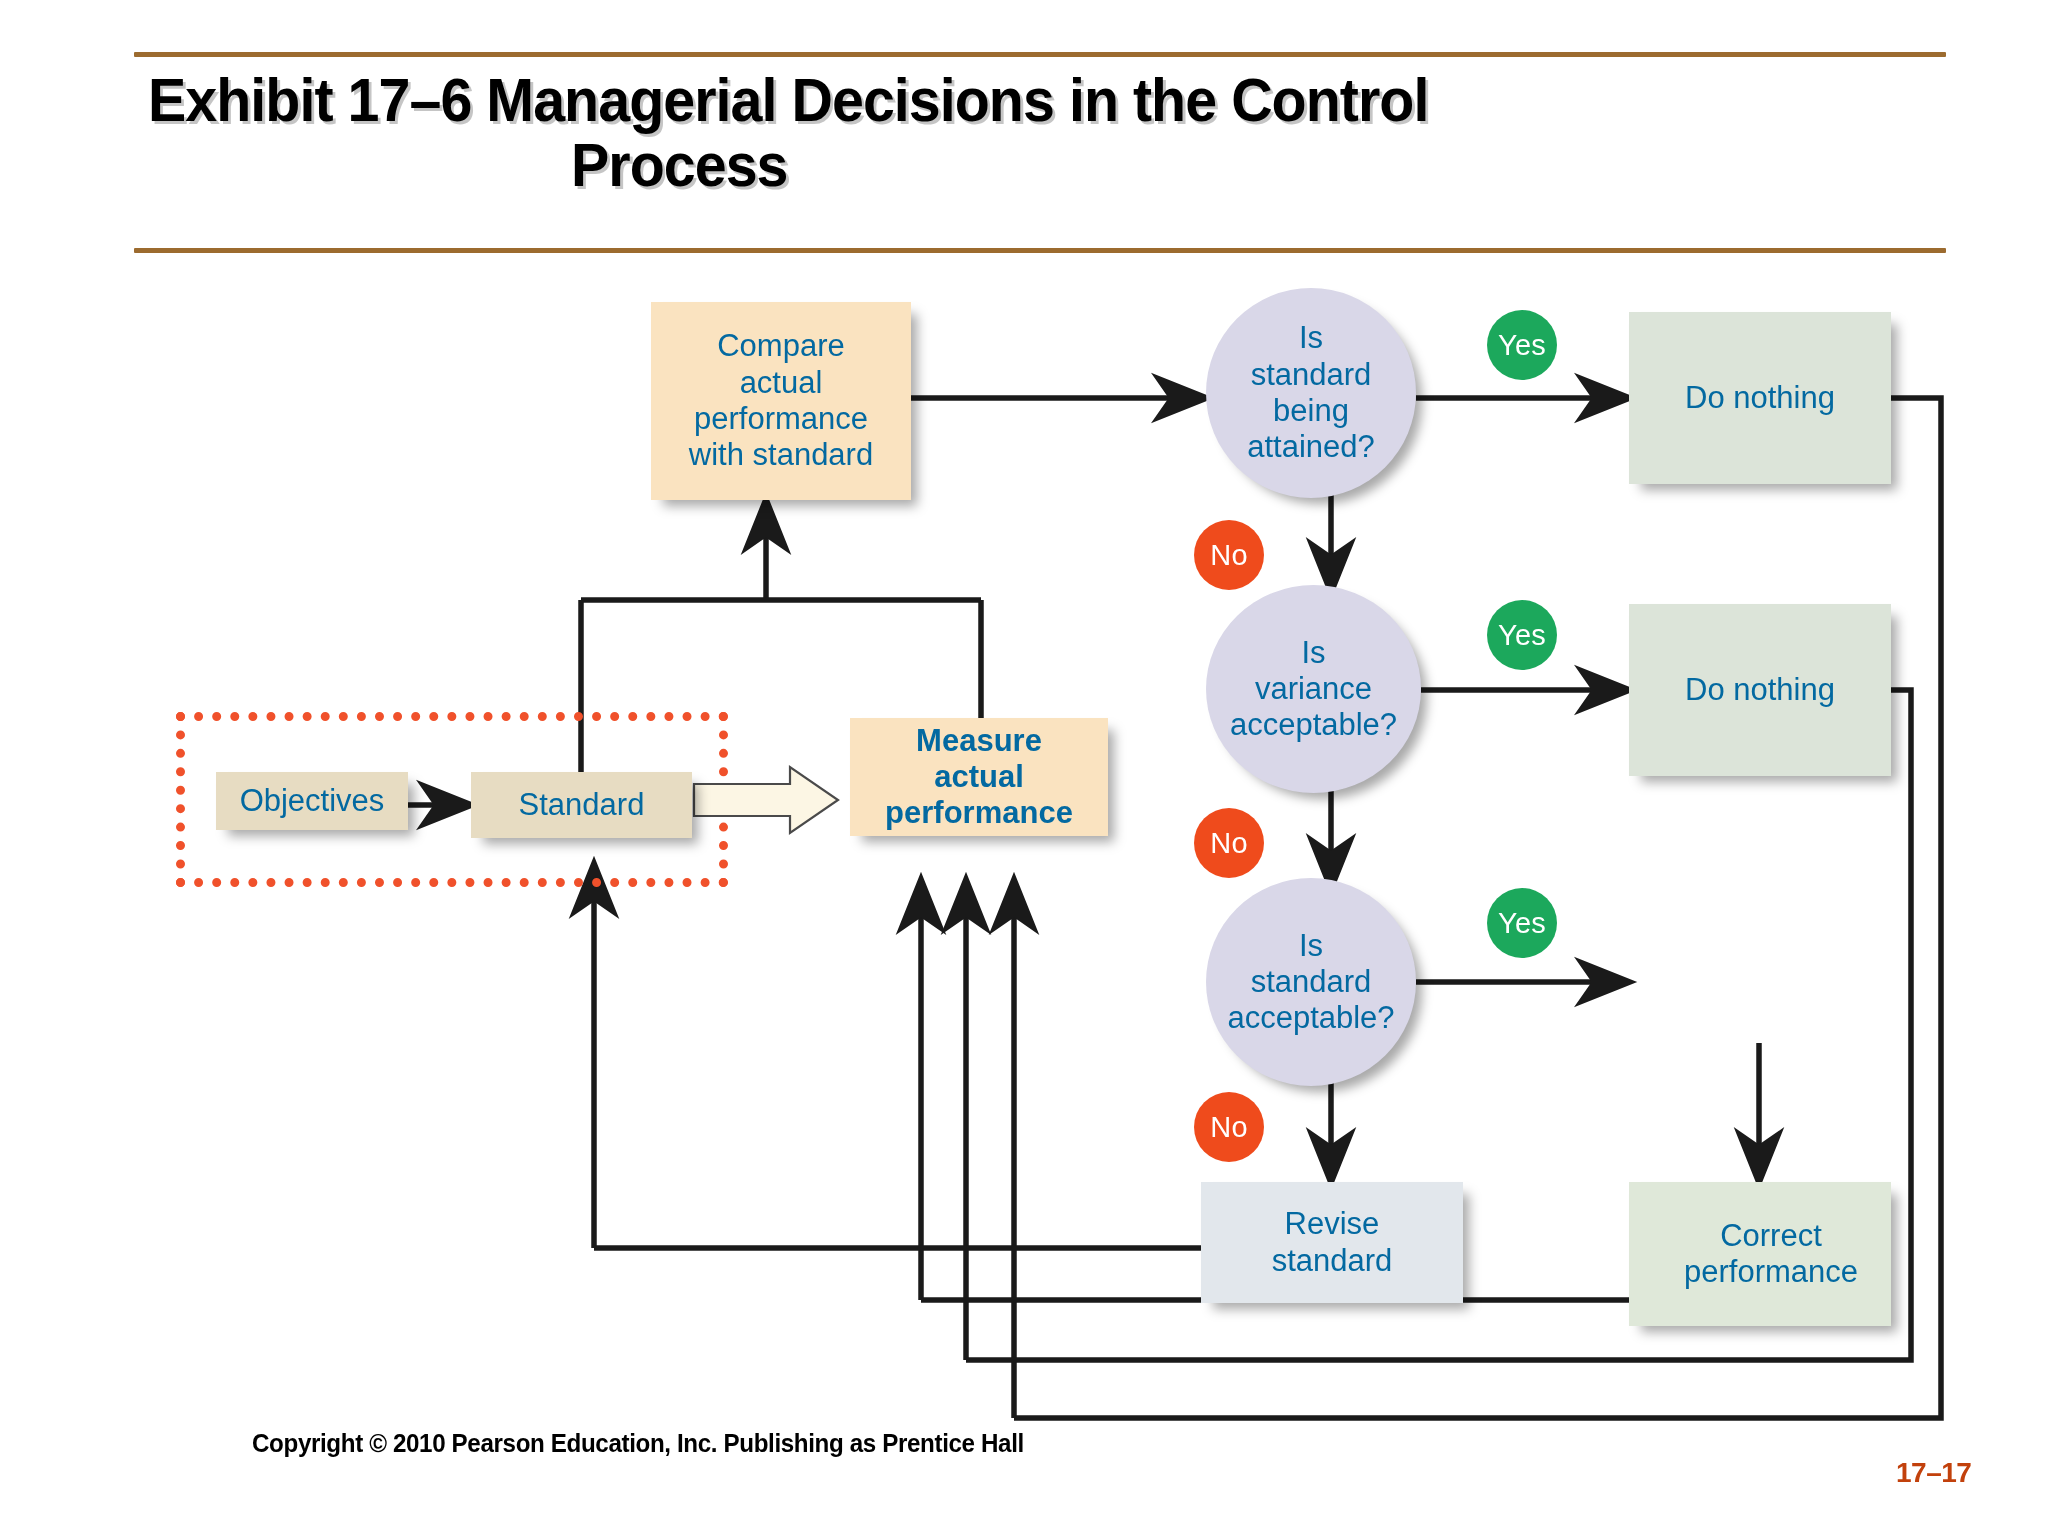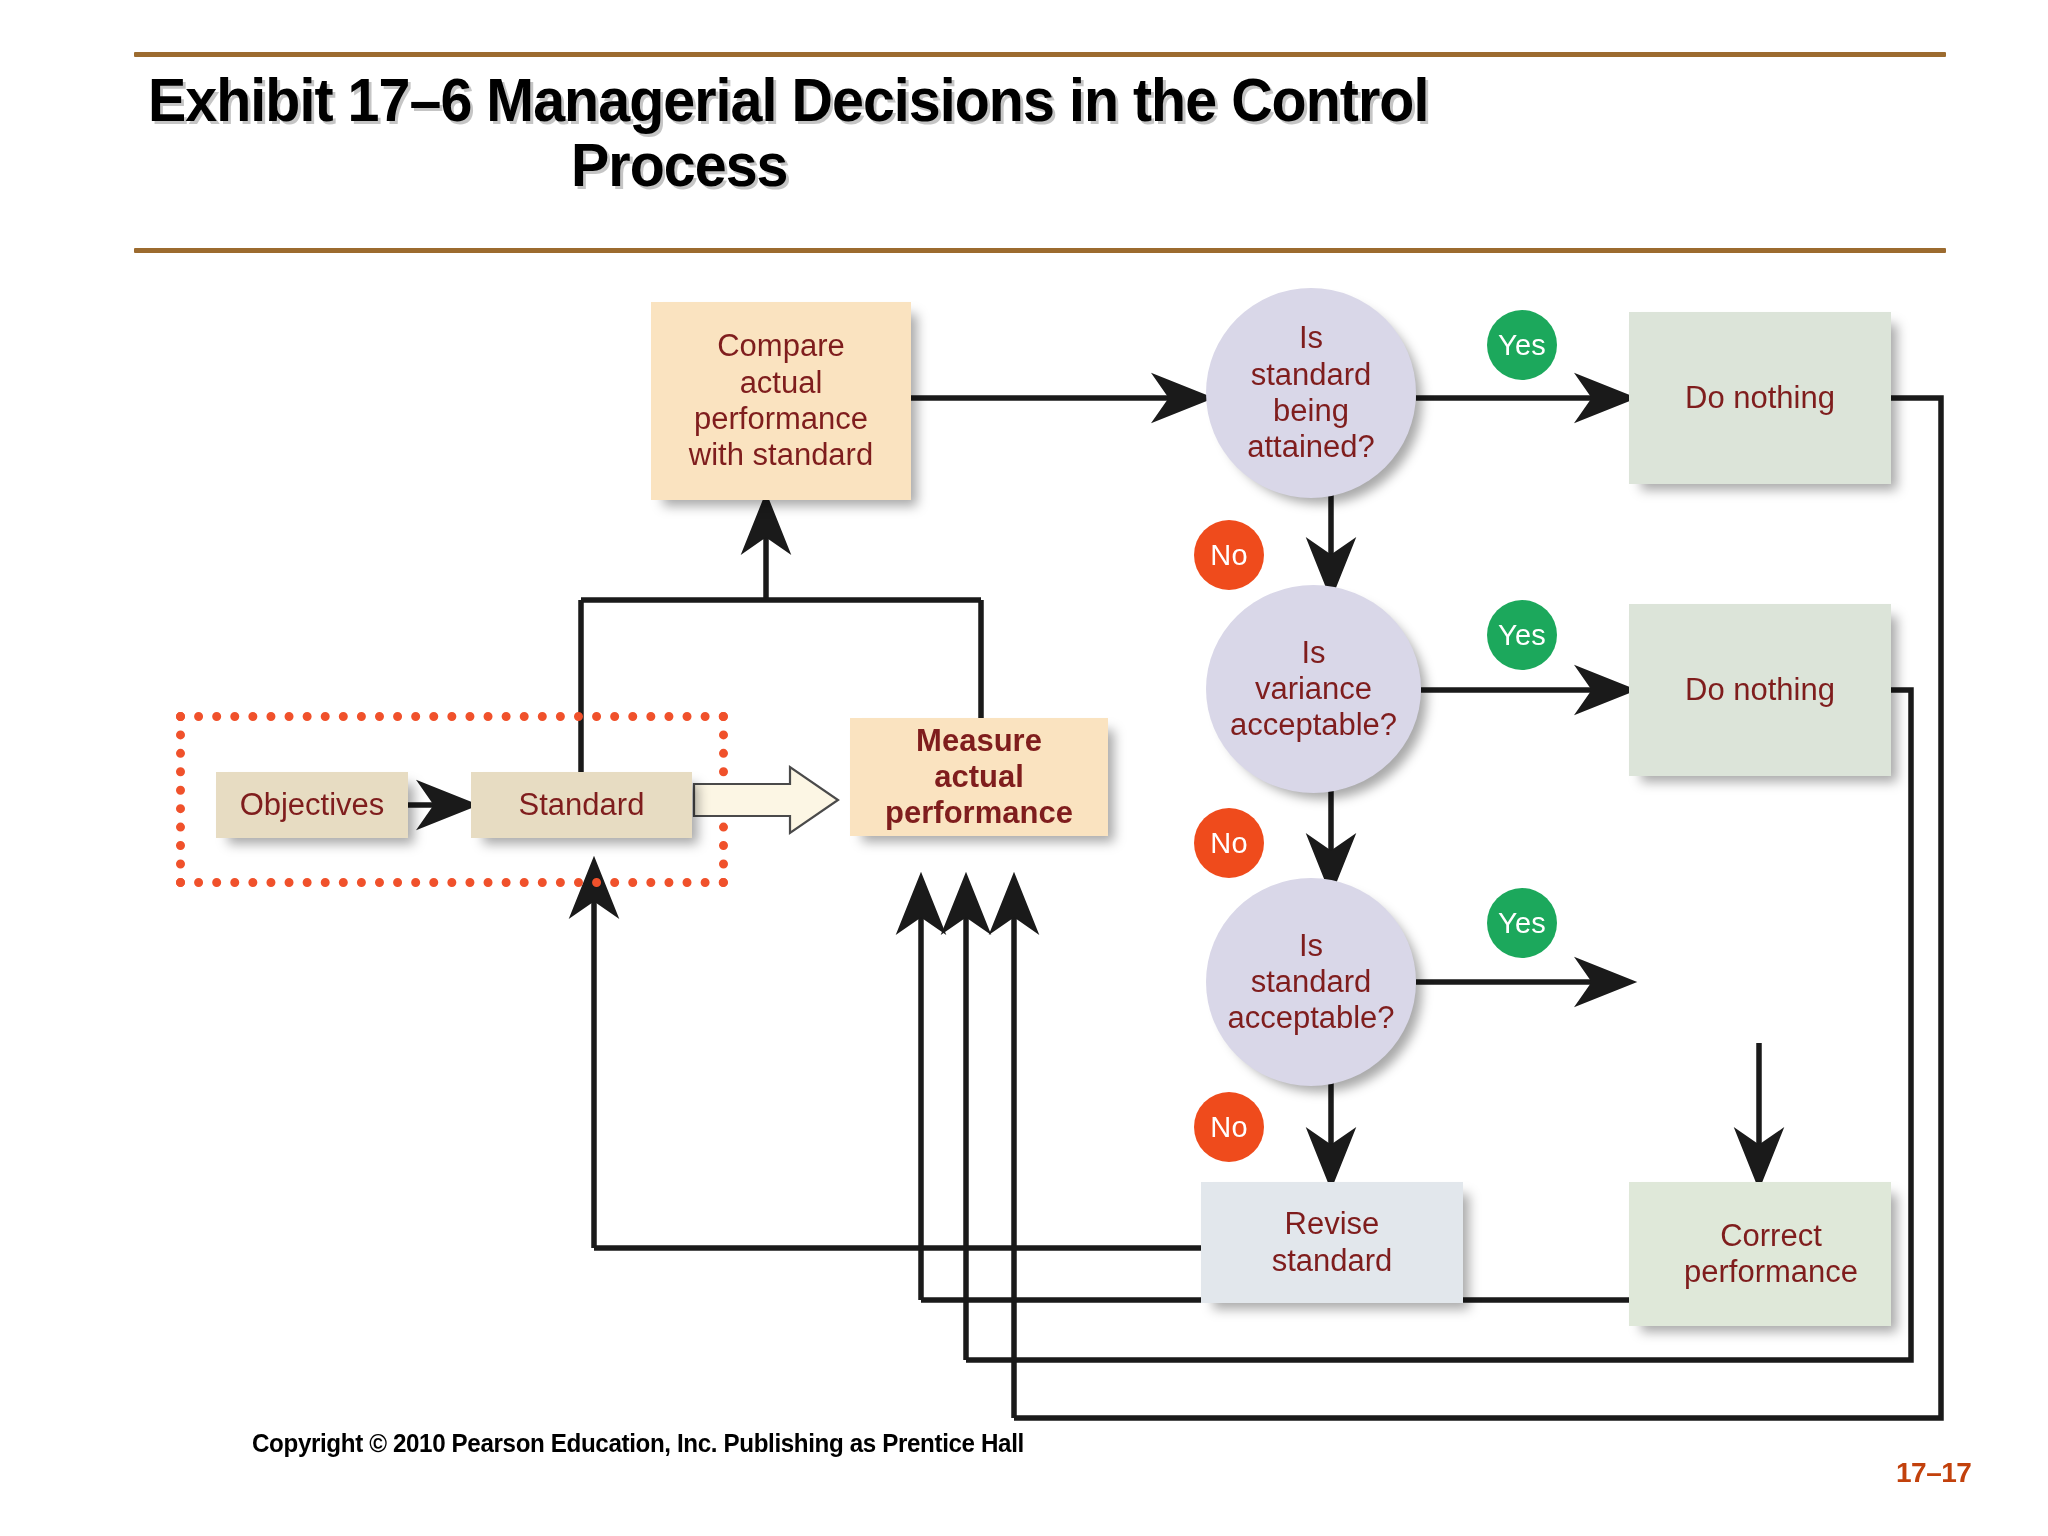--- a/index.html
+++ b/index.html
@@ -33,21 +33,21 @@
   #pagenum{
     position:absolute;left:1880px;top:1457px;
     font-weight:bold;font-size:28px;color:#c2410c;letter-spacing:-.5px;
   }
 
   
   #diagram{position:absolute;left:0;top:0;width:2048px;height:1536px;}
   #wires{position:absolute;left:0;top:0;width:2048px;height:1536px;pointer-events:none;}
 
   .node{position:absolute;box-sizing:border-box;display:flex;align-items:center;
-        justify-content:center;text-align:center;color:#7f1d1d;line-height:1.17;}
+        justify-content:center;text-align:center;color:#0369a1;line-height:1.17;}
   .nshadow{box-shadow:9px 9px 11px -3px rgba(0,0,0,.34);}
 
   
   .rect{font-size:31px;}
   .peach{background:#FAE3C0;}
   .tan  {background:#E7DCC2;}
   .green{background:#DCE4D9;align-items:center;}
   .bluegray{background:#E2E7EC;}
   .lgreen{background:#DFE8D9;padding-left:22px;}
 
@@ -132,21 +132,21 @@
         <path d="M1743,1318 L1743,1300 L905,1300"></path>
       </g>
     </svg>
 
     <div id="dotted-frame"></div>
 
     <svg id="block-arrow" viewBox="0 0 148 76">
       <path d="M2,22 L98,22 L98,5 L146,38 L98,71 L98,54 L2,54 Z" fill="#FCF6E4" stroke="#4A4A4A" stroke-width="2.2"></path>
     </svg>
 
-    <div class="node rect tan nshadow" style="left:200px;top:772px;width:192px;height:66px;align-items:center;">
+    <div class="node rect tan nshadow" style="left:200px;top:772px;width:192px;height:58px;align-items:center;">
       <span>Objectives</span>
     </div>
 
     <div class="node rect tan nshadow" style="left:455px;top:772px;width:221px;height:66px;">
       <span>Standard</span>
     </div>
 
     <div class="node rect peach nshadow" style="left:834px;top:718px;width:258px;height:118px;white-space:pre-line;font-weight:bold;">
       <span>Measure
 actual

